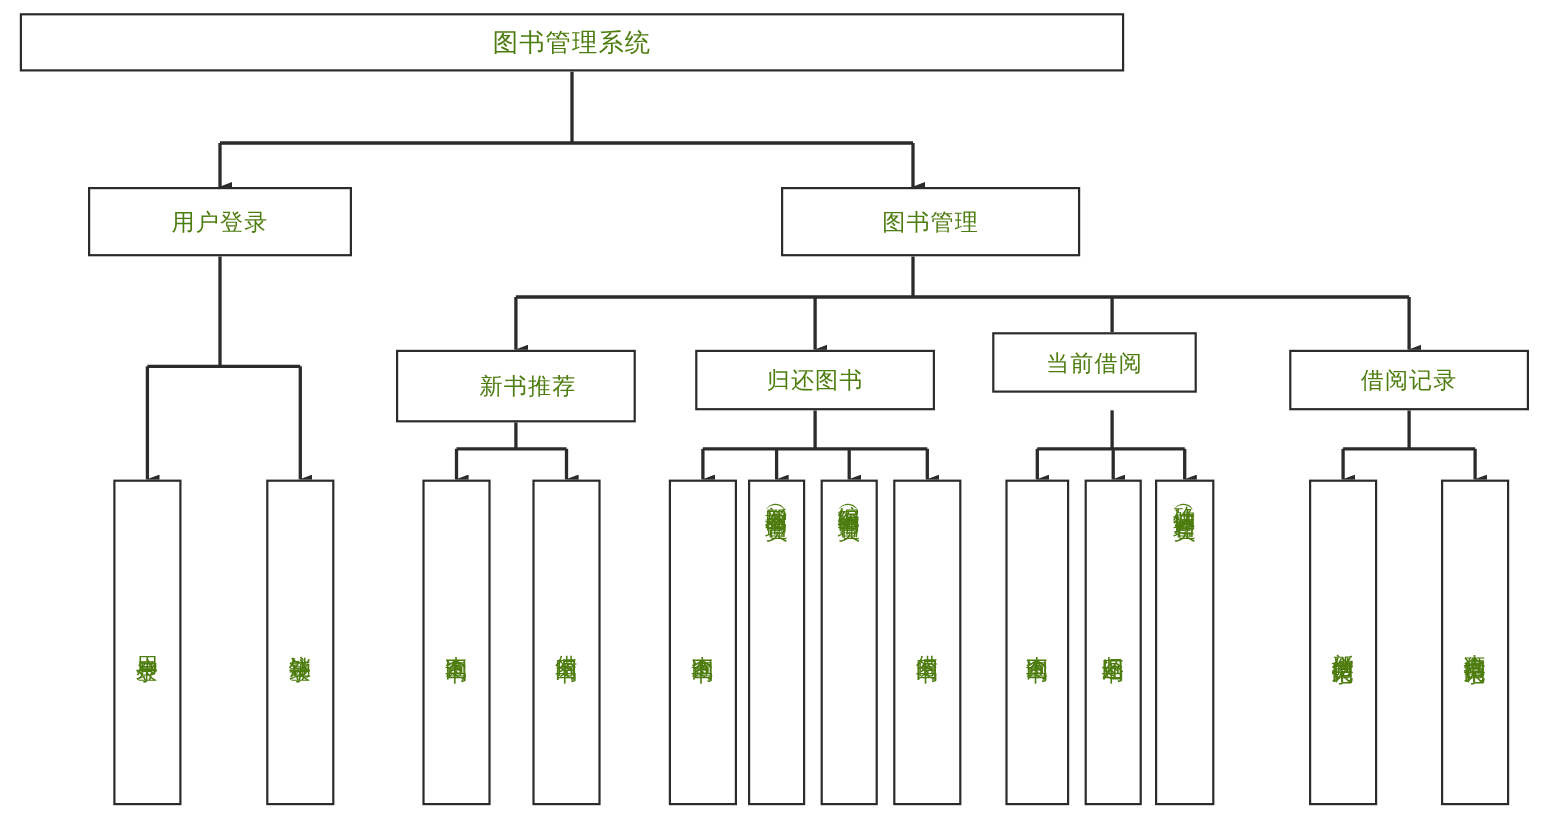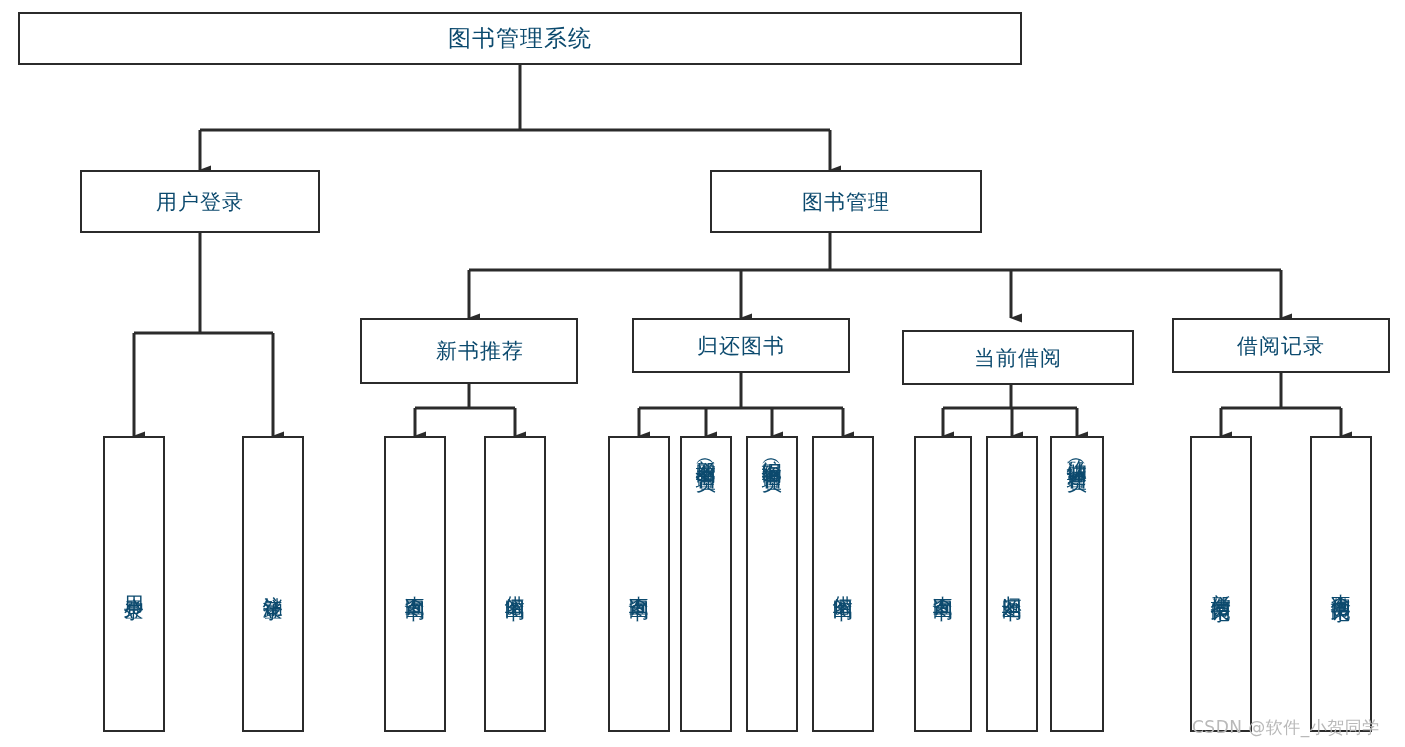--- a/index.html
+++ b/index.html
@@ -23,21 +23,21 @@
     top: 0;
     width: 1405px;
     height: 747px;
     pointer-events: none;
   }
   .node {
     position: absolute;
     box-sizing: border-box;
     border: 2px solid #2b2b2b;
     background: #ffffff;
-    color: #0c4a6e;
+    color: #4d7c0f;
     display: flex;
     align-items: center;
     justify-content: center;
     overflow: hidden;
   }
   .node.root {
     font-size: 23px;
     letter-spacing: 1px;
   }
   .node.l2 {
@@ -135,21 +135,21 @@
         <span>图书管理</span>
       </div>
     </div>
   <div id="level3-layer">
       <div class="node l3" style="left: 360px; top: 318px; width: 218px; height: 66px; padding-left: 22px;">
         <span>新书推荐</span>
       </div>
       <div class="node l3" style="left: 632px; top: 318px; width: 218px; height: 55px;">
         <span>归还图书</span>
       </div>
-      <div class="node l3" style="left: 902px; top: 330px; width: 232px; height: 55px;">
+      <div class="node l3" style="left: 902px; top: 302px; width: 186px; height: 55px;">
         <span>当前借阅</span>
       </div>
       <div class="node l3" style="left: 1172px; top: 318px; width: 218px; height: 55px; text-align: center;">
         <span>借阅记录</span>
       </div>
     </div>
   <div id="leaf-layer">
       <div class="node leaf centered" style="left: 103px; top: 436px; width: 62px; height: 296px;">
         <span class="vtext">用户登录</span>
       </div>
@@ -184,15 +184,14 @@
         <span class="vtext">确认归还（管理员）</span>
       </div>
       <div class="node leaf centered" style="left: 1190px; top: 436px; width: 62px; height: 296px;">
         <span class="vtext">新增借阅记录</span>
       </div>
       <div class="node leaf centered" style="left: 1310px; top: 436px; width: 62px; height: 296px;">
         <span class="vtext">查询借阅记录</span>
       </div>
     </div>
 
-  <div class="watermark" style="left: 1192px; top: 716px;">CSDN @软件_小贺同学</div>
 
 </div>
 
 </body></html>

